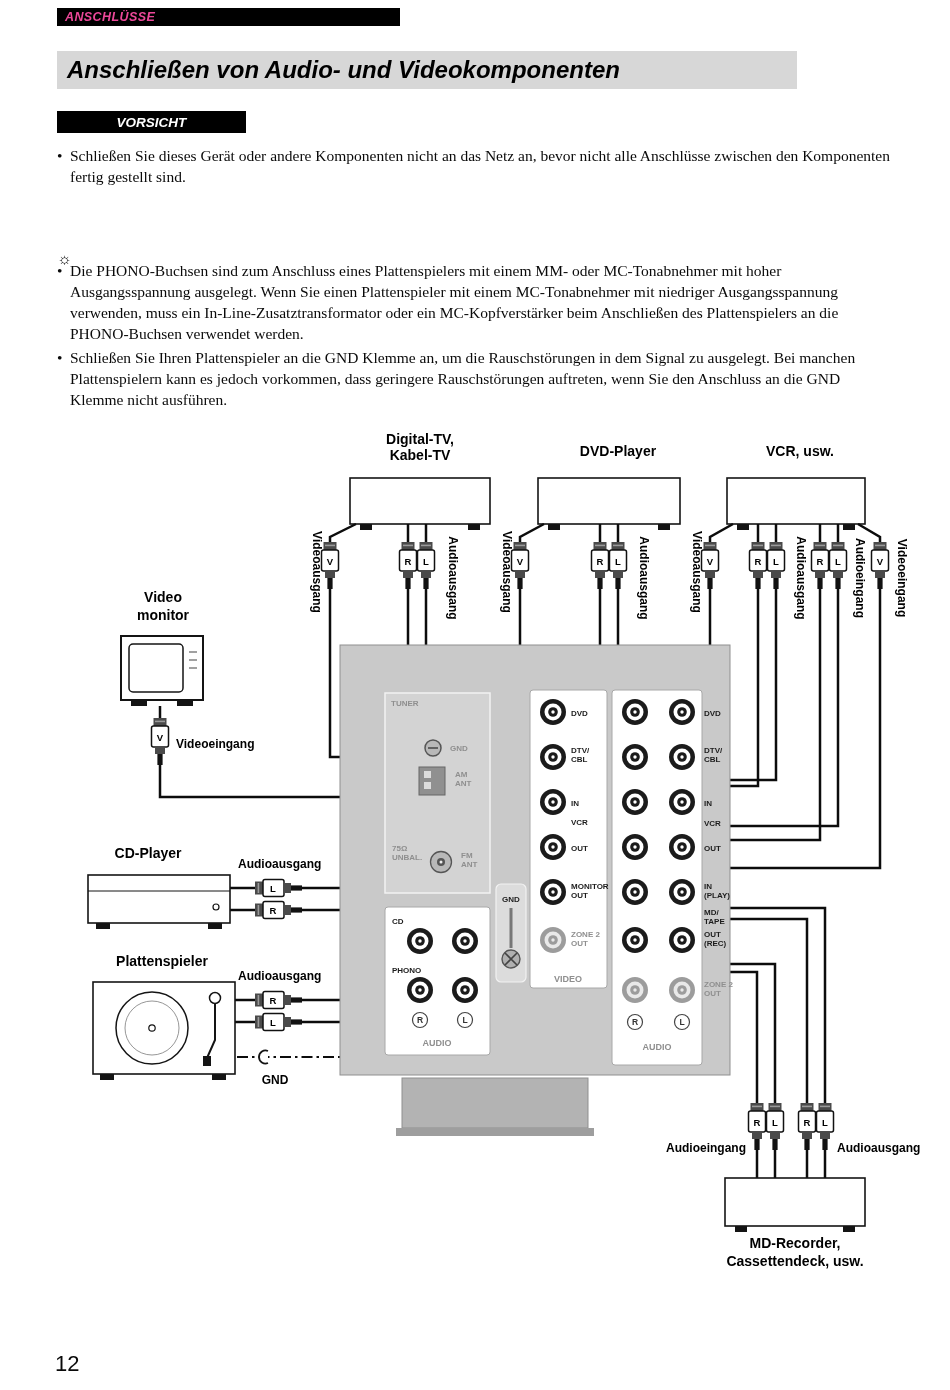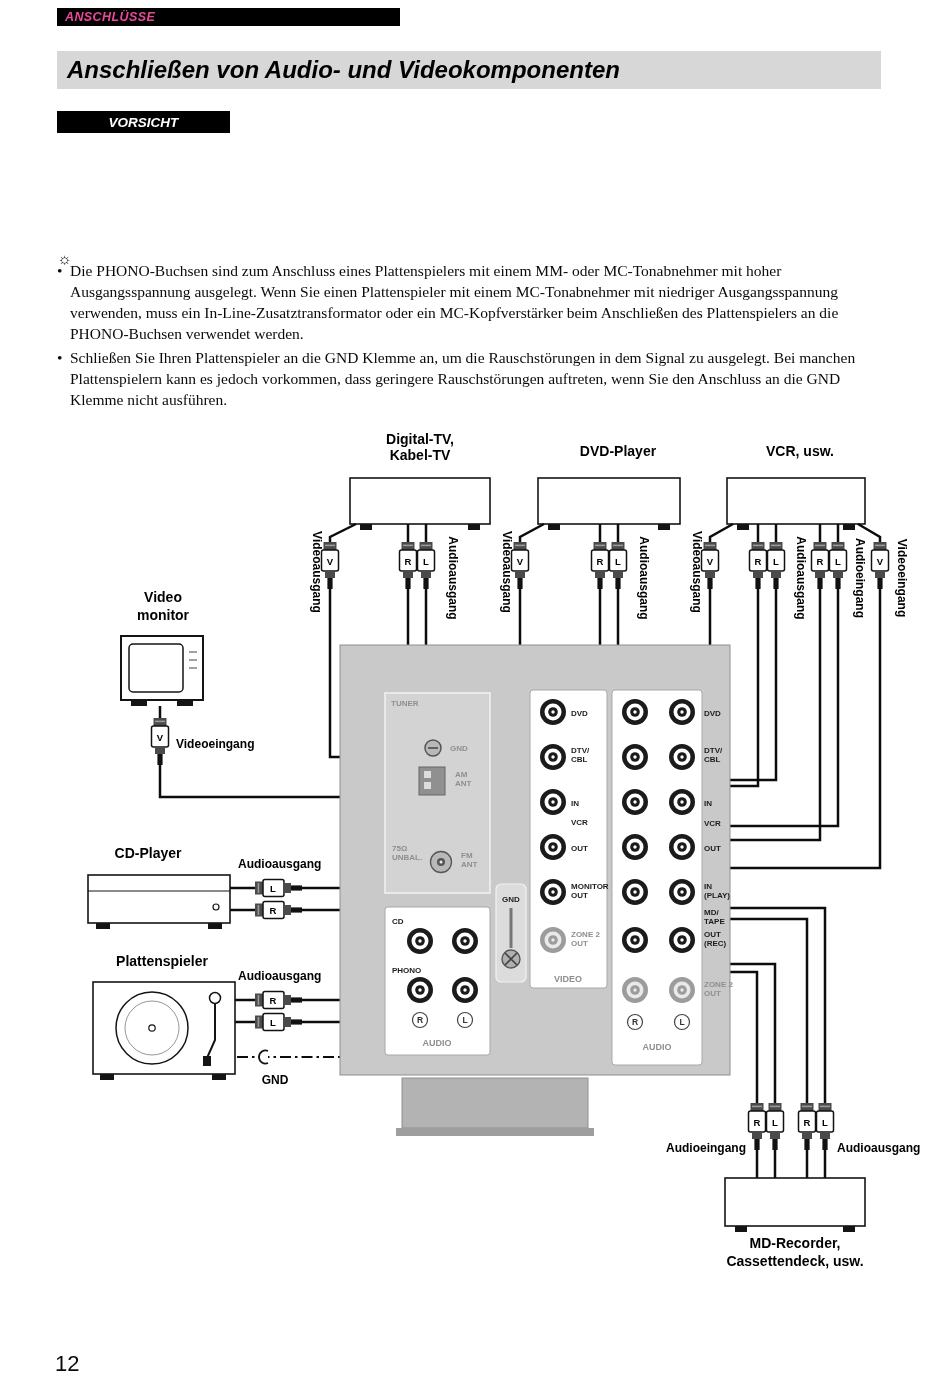--- a/index.html
+++ b/index.html
@@ -2,24 +2,24 @@
 <html><head>
 <meta charset="utf-8">
 <style>
   * { margin:0; padding:0; box-sizing:border-box; }
   html,body { background:#fff; }
   body { width:950px; height:1390px; position:relative; font-family:"Liberation Sans",sans-serif; color:#0a0a0a; }
 
   .topbar { position:absolute; left:57px; top:8px; width:343px; height:18px; background:#000;
             color:#ec4899; font-style:italic; font-weight:bold; font-size:12.5px;
             display:flex; align-items:center; padding-left:8px; letter-spacing:.4px; }
-  .titlebar { position:absolute; left:57px; top:51px; width:824px; height:38px; background:#d7d7d7;
+  .titlebar { position:absolute; left:57px; top:51px; width:740px; height:38px; background:#d7d7d7;
               display:flex; align-items:center; padding-left:10px; }
   .titlebar span { font-style:italic; font-weight:bold; font-size:24px; color:#000; }
-  .vorsicht { position:absolute; left:57px; top:111px; width:173px; height:22px; background:#000;
+  .vorsicht { position:absolute; left:57px; top:111px; width:189px; height:22px; background:#000;
               color:#fff; display:flex; align-items:center; justify-content:center;
               font-style:italic; font-weight:bold; font-size:13.5px; }
 
   .blist { position:absolute; left:57px; width:840px; list-style:none;
            font-family:"Liberation Serif",serif; font-size:15.5px; line-height:1.36; color:#0a0a0a; }
   .blist.c { top:145px; }
   .blist.t { top:260px; }
   .blist li { position:relative; padding-left:13px; margin-bottom:3px; }
   .blist li::before { content:"•"; position:absolute; left:0; top:0; }
   .tipicon { position:absolute; left:57px; top:250px; font-size:16px; font-weight:bold; }
@@ -53,20 +53,21 @@
 
 <div class="titlebar">
   <span>Anschließen von Audio- und Videokomponenten</span>
 </div>
 
 <div class="vorsicht">
   <span>VORSICHT</span>
 </div>
 
 <ul class="blist c">
+  <li>Schließen Sie dieses Gerät oder andere Komponenten nicht an das Netz an, bevor nicht alle Anschlüsse zwischen den Komponenten fertig gestellt sind.</li>
 </ul>
 
 <div class="tipicon">☼</div>
 
 <ul class="blist t">
   <li>Die PHONO-Buchsen sind zum Anschluss eines Plattenspielers mit einem MM- oder MC-Tonabnehmer mit hoher Ausgangsspannung ausgelegt. Wenn Sie einen Plattenspieler mit einem MC-Tonabnehmer mit niedriger Ausgangsspannung verwenden, muss ein In-Line-Zusatztransformator oder ein MC-Kopfverstärker beim Anschließen des Plattenspielers an die PHONO-Buchsen verwendet werden.</li>
   <li>Schließen Sie Ihren Plattenspieler an die GND Klemme an, um die Rauschstörungen in dem Signal zu ausgelegt. Bei manchen Plattenspielern kann es jedoch vorkommen, dass geringere Rauschstörungen auftreten, wenn Sie den Anschluss an die GND Klemme nicht ausführen.</li>
 </ul>
 
 <svg class="diagram" width="950" height="880" viewBox="0 430 950 880">

